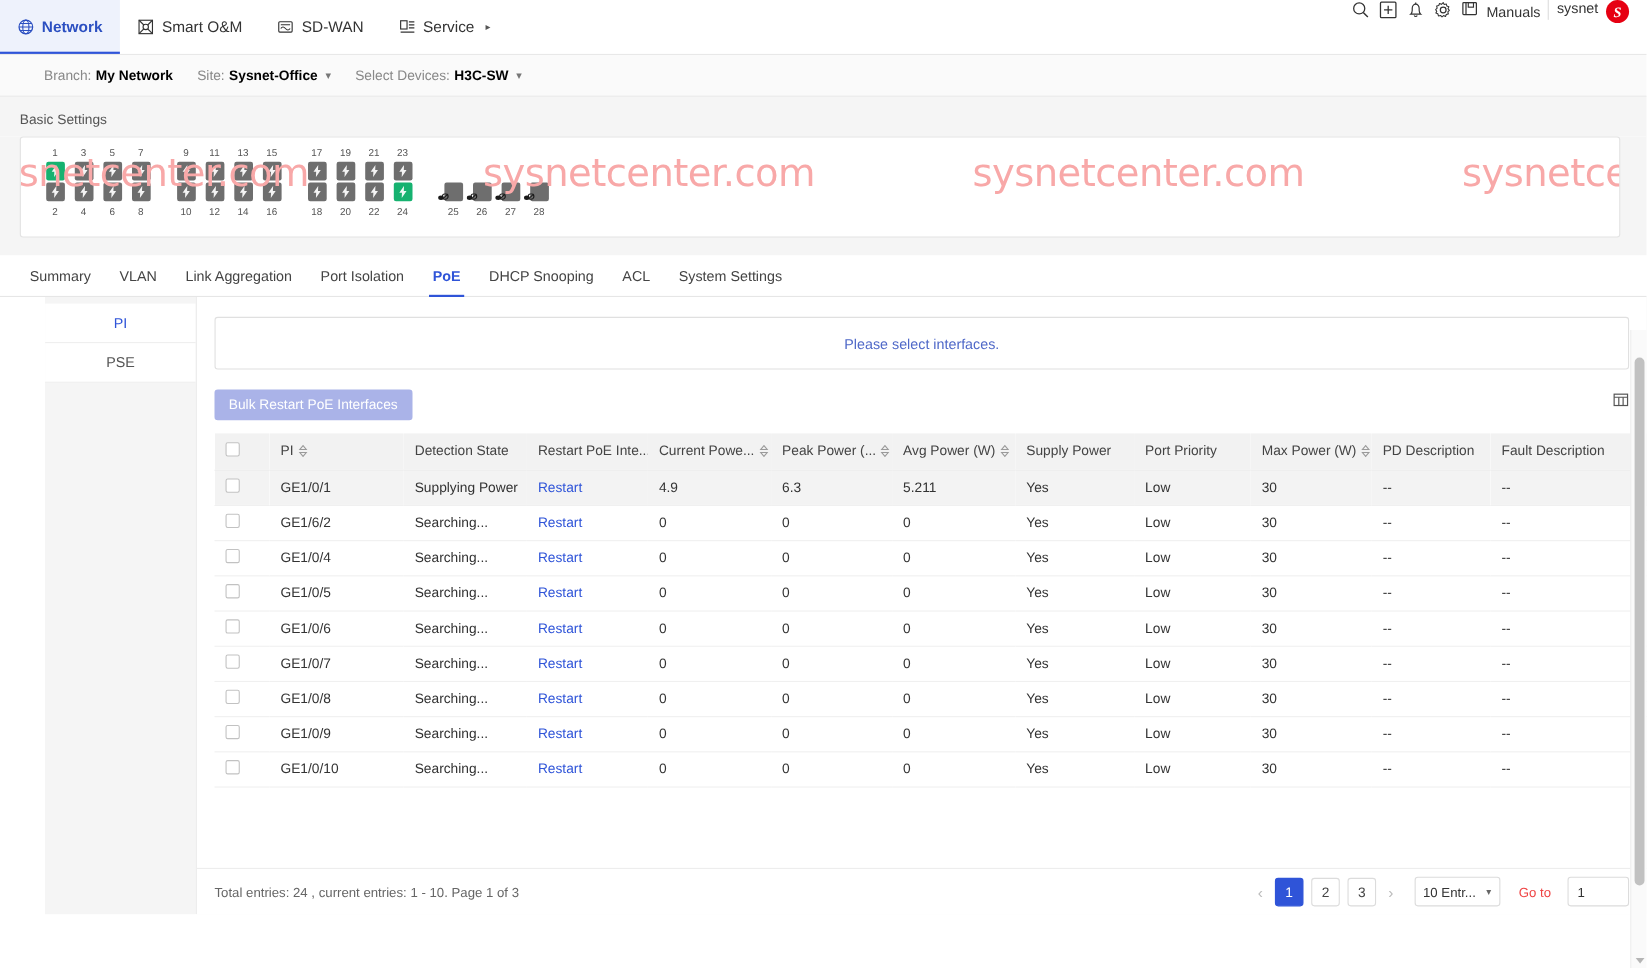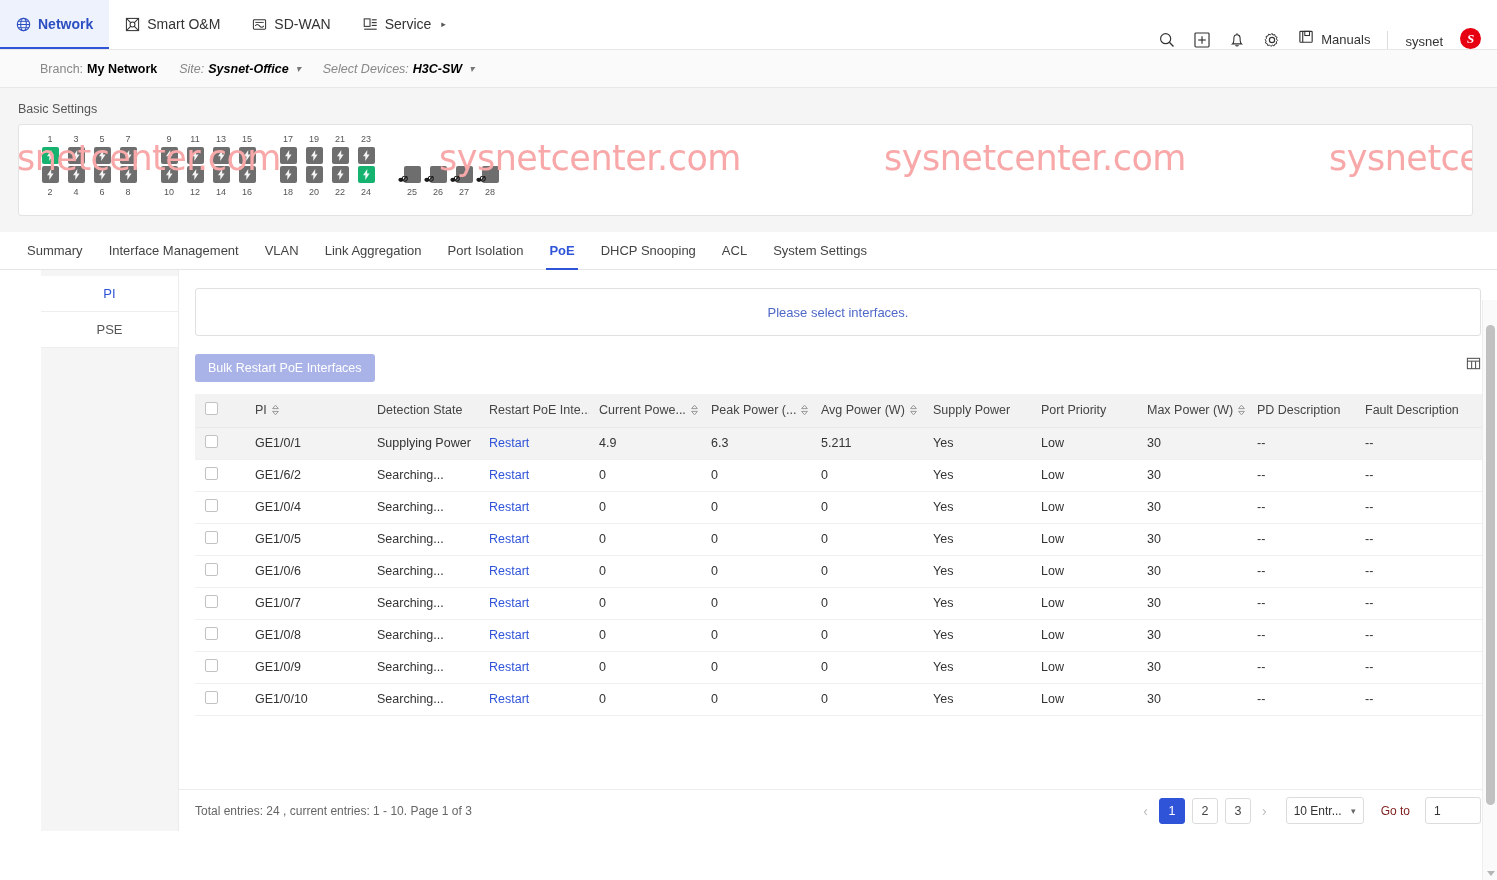--- a/index.html
+++ b/index.html
@@ -34,22 +34,22 @@
   }
   .nav-item.active::after {
     content: ""; position: absolute; left: 0; right: 0; bottom: 0;
     height: 2px; background: #2f54d8;
   }
   .nav-item .ico { display: flex; align-items: center; }
   .nav-item svg { display: block; }
   .nav-caret { font-size: 9px; margin-left: 3px; color: #555; }
 
   .nav-right {
-    margin-left: auto; display: flex; align-items: flex-end;
-    gap: 17px; padding-right: 16px;
+    margin-left: auto; display: flex; align-items: flex-start;
+    gap: 7px; padding-right: 16px;
   }
   .nav-right .icbtn { cursor: pointer; display: flex; align-items: center; }
   .manuals {
     display: flex; align-items: center; gap: 6px;
     font-size: 13px; color: #333; cursor: pointer;
   }
   .nav-div { width: 1px; height: 18px; background: #dcdcdc; }
   .user-name { font-size: 13px; color: #333; }
   .user-logo {
     width: 21px; height: 21px; border-radius: 50%;
@@ -64,21 +64,21 @@
     height: 38px; background: #fafafa;
     border-bottom: 1px solid #e8e8e8;
     display: flex; align-items: center;
     padding-left: 40px; gap: 22px;
     font-size: 12.5px;
   }
   .crumb { display: flex; align-items: center; gap: 4px; }
   .crumb .lbl { color: #888; }
   .crumb .val { color: #000000; font-weight: bold; }
   .crumb .chev { color: #777; font-size: 10px; margin-left: 3px; }
-  .crumb.sel { cursor: pointer; font-style: italic; }
+  .crumb.sel { cursor: pointer; }
 
   
   .basic-label {
     font-size: 12.5px; color: #555;
     padding: 14px 0 8px 18px;
     background: #f5f5f5;
   }
   .panel-wrap { background: #f5f5f5; padding: 0 24px 16px 18px; position: relative; }
   .portpanel {
     border: 1px solid #e3e3e3; border-radius: 3px;
@@ -226,21 +226,21 @@
     display: flex; align-items: center; justify-content: center;
     font-size: 12.5px; color: #444; background: #fff; cursor: pointer;
   }
   .pg.cur { background: #2f54d8; border-color: #2f54d8; color: #fff; }
   .sizesel {
     width: 78px; height: 27px; border: 1px solid #dcdcdc; border-radius: 3px;
     display: flex; align-items: center; justify-content: space-between;
     padding: 0 7px; font-size: 12px; color: #333; background: #fff; cursor: pointer;
     margin-left: 8px;
   }
-  .goto { font-size: 12px; color: #7f1d1d; margin-left: 10px; }
+  .goto { font-size: 12px; color: #ef4444; margin-left: 10px; }
   .gotobox {
     width: 56px; height: 27px; border: 1px solid #dcdcdc; border-radius: 3px;
     display: flex; align-items: center; padding: 0 8px;
     font-size: 12px; color: #333; background: #fff; margin-left: 8px;
   }
 
   
   .vscroll-outer {
     position: absolute; right: 0; top: 300px; width: 15px; height: 580px;
     background: #fafafa; border-left: 1px solid #eee;
@@ -614,23 +614,20 @@
           <span style="left:1310px">sysnetcenter.com</span>
         </div>
     </div>
   </div>
 
   <div class="tabbar" id="tabbar">
       <div class="tab">
         <span>Summary</span>
       </div>
       <div class="tab">
-        <span>Interface Management</span>
-      </div>
-      <div class="tab">
         <span>VLAN</span>
       </div>
       <div class="tab">
         <span>Link Aggregation</span>
       </div>
       <div class="tab">
         <span>Port Isolation</span>
       </div>
       <div class="tab active">
         <span>PoE</span>

